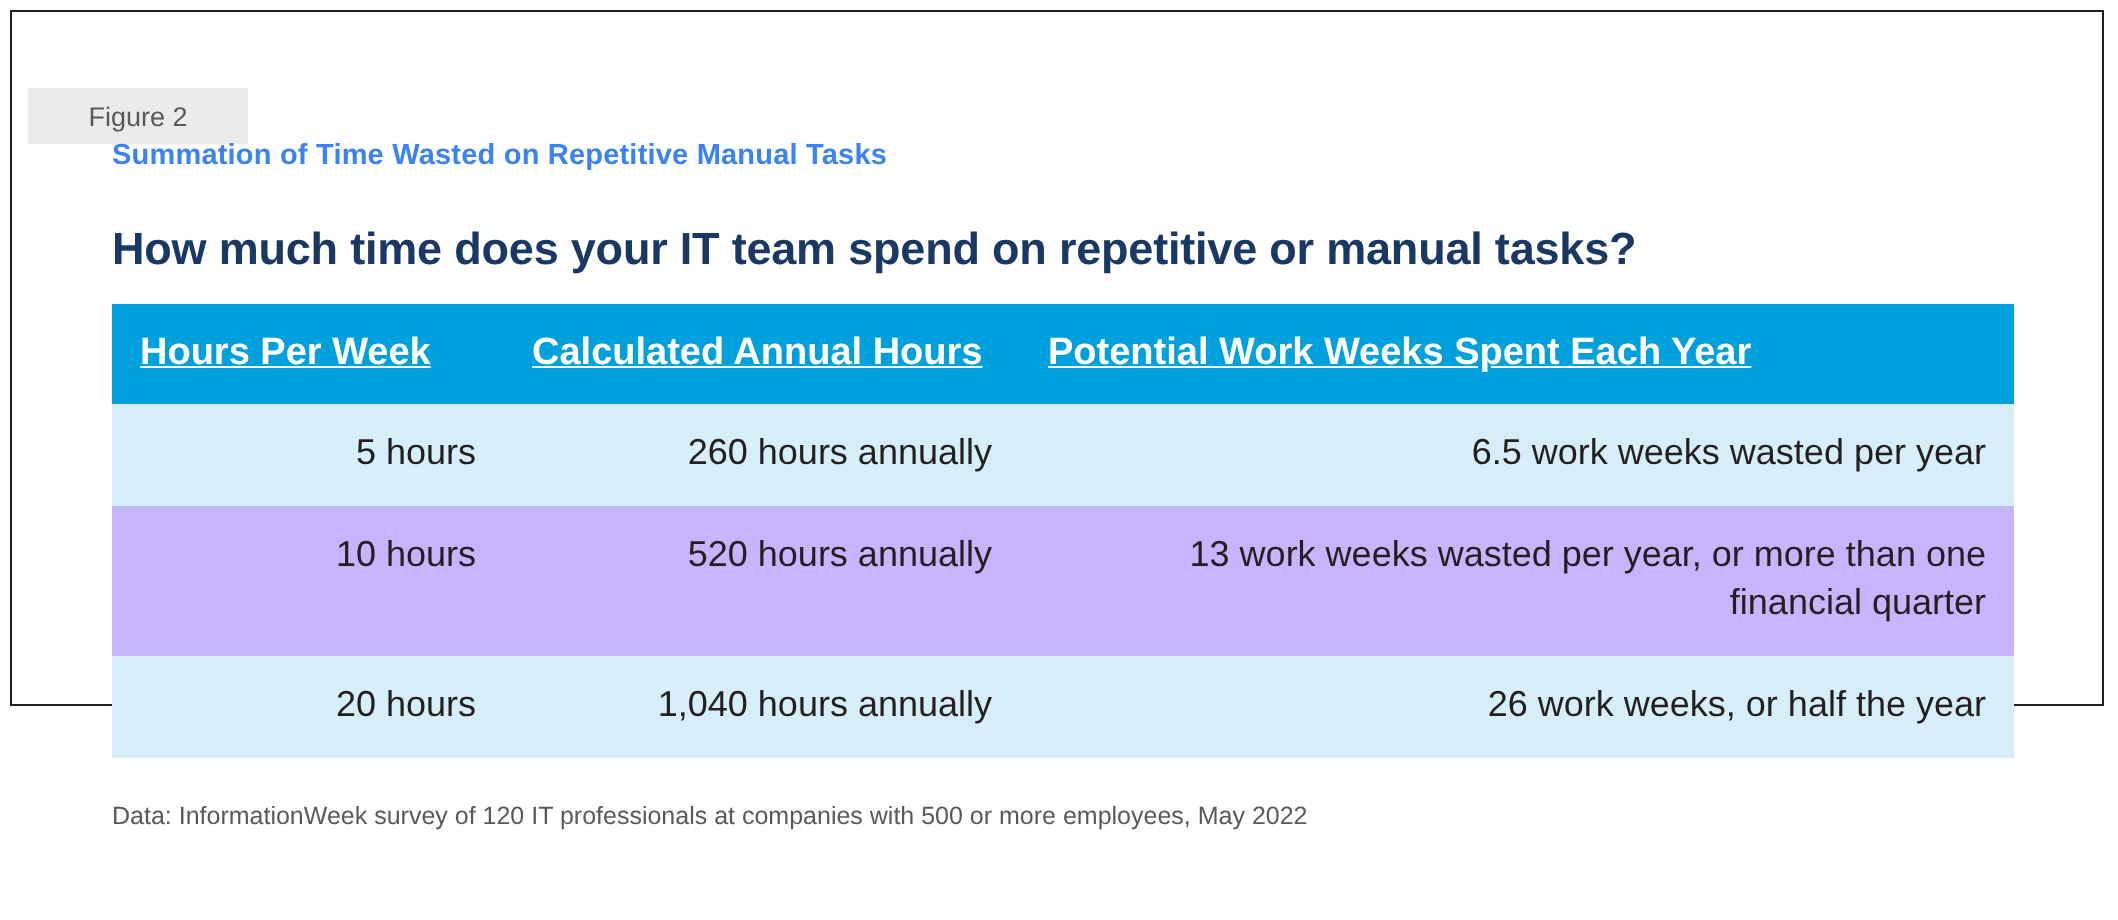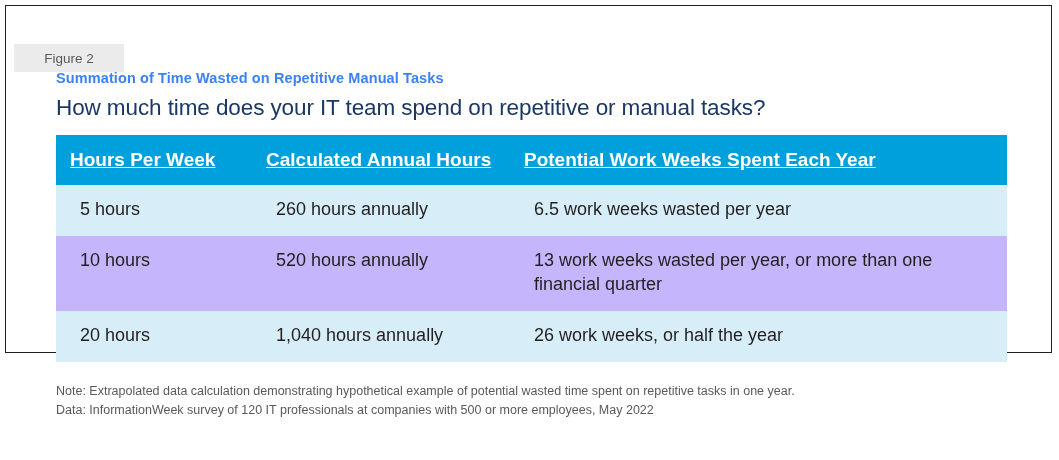--- a/index.html
+++ b/index.html
@@ -46,23 +46,23 @@
     right: 46px;
   }
   .eyebrow {
     margin-top: 64px;
     font-size: 14.5px;
     font-weight: bold;
     color: #3b82f6;
     letter-spacing: 0.1px;
   }
   .headline {
-    margin-top: 9px;
+    margin-top: 26px;
     font-size: 22.5px;
-    font-weight: normal;
+    font-weight: bold;
     color: #1b3865;
     letter-spacing: -0.1px;
   }
   table.data-table {
     margin-top: 14px;
     border-collapse: collapse;
     width: 951px;
     table-layout: fixed;
   }
   table.data-table th {
@@ -76,20 +76,21 @@
     line-height: 1.22;
     text-decoration: underline;
   }
   table.data-table td {
     font-size: 18px;
     color: #231f20;
     padding: 13px 14px 14px 24px;
     vertical-align: top;
     line-height: 1.33;
     font-weight: normal;
+    text-align: right;
   }
   table.data-table tr.row-alt td {
     background: #d7eef8;
   }
   table.data-table tr.row-plain td {
     background: #c4b5fd;
   }
   .col-0 { width: 168px; }
   .col-1 { width: 230px; margin-top: 44px; }
   .col-2 { width: auto; }
@@ -136,18 +137,17 @@
         </tr>
         <tr class="row-alt">
           <td class="col-0">20 hours</td>
           <td class="col-1">1,040 hours annually</td>
           <td class="col-2">26 work weeks, or half the year</td>
         </tr>
       </tbody>
     </table>
 
     <div class="footnotes">
-      <div>Note: Extrapolated data calculation demonstrating hypothetical example of potential wasted time spent on repetitive tasks in one year.</div>
       <div>Data: InformationWeek survey of 120 IT professionals at companies with 500 or more employees, May 2022</div>
     </div>
 
   </div>
 </div>
 
 </body></html>

